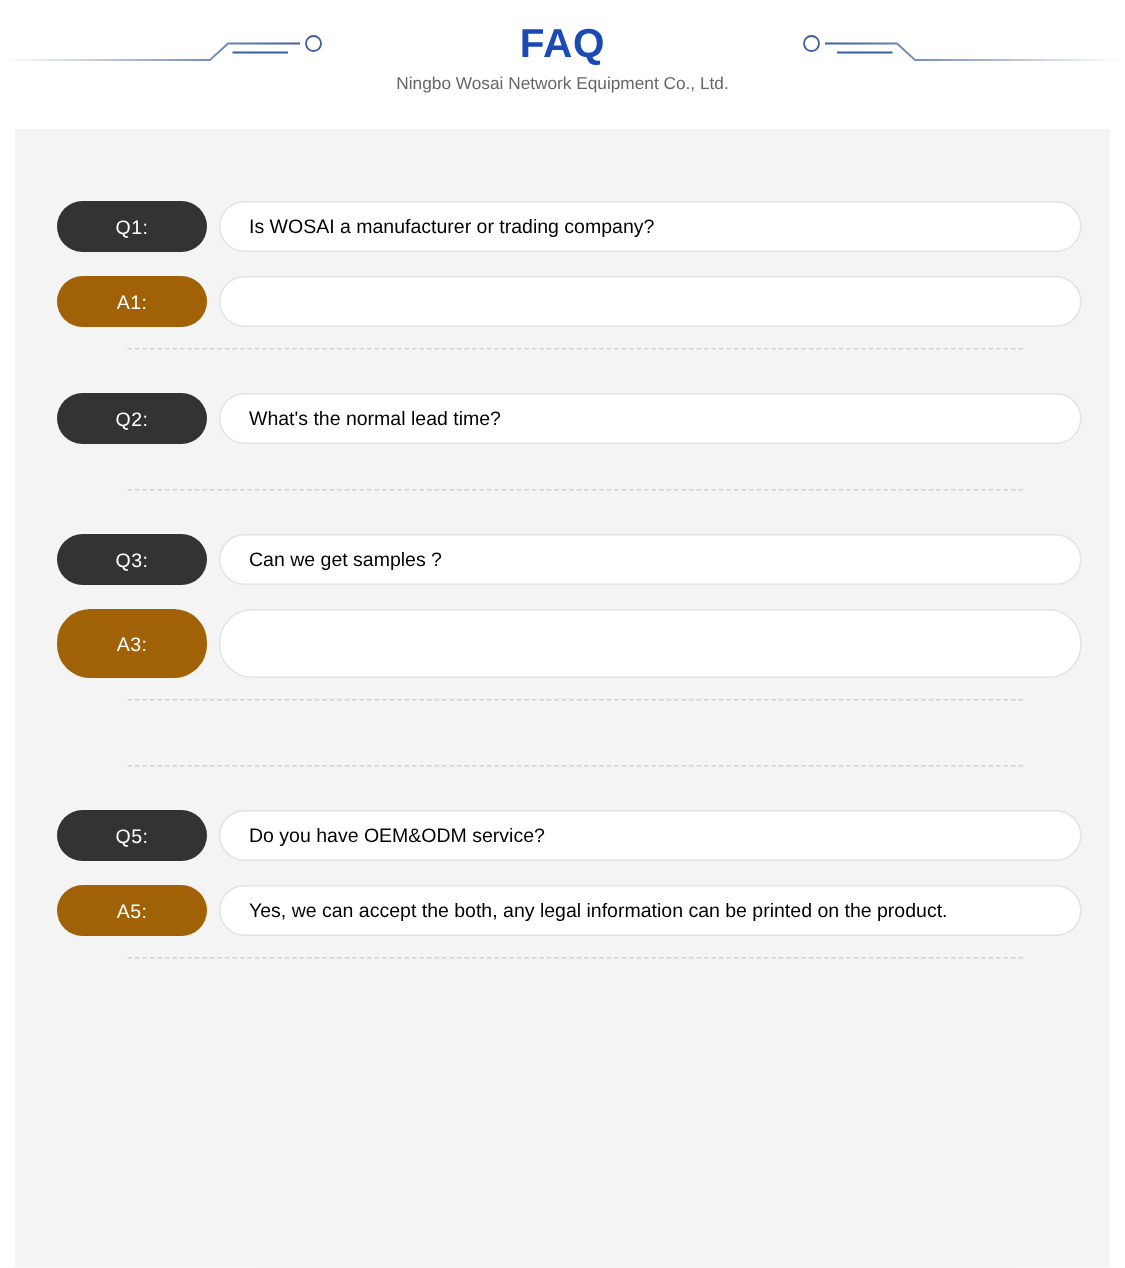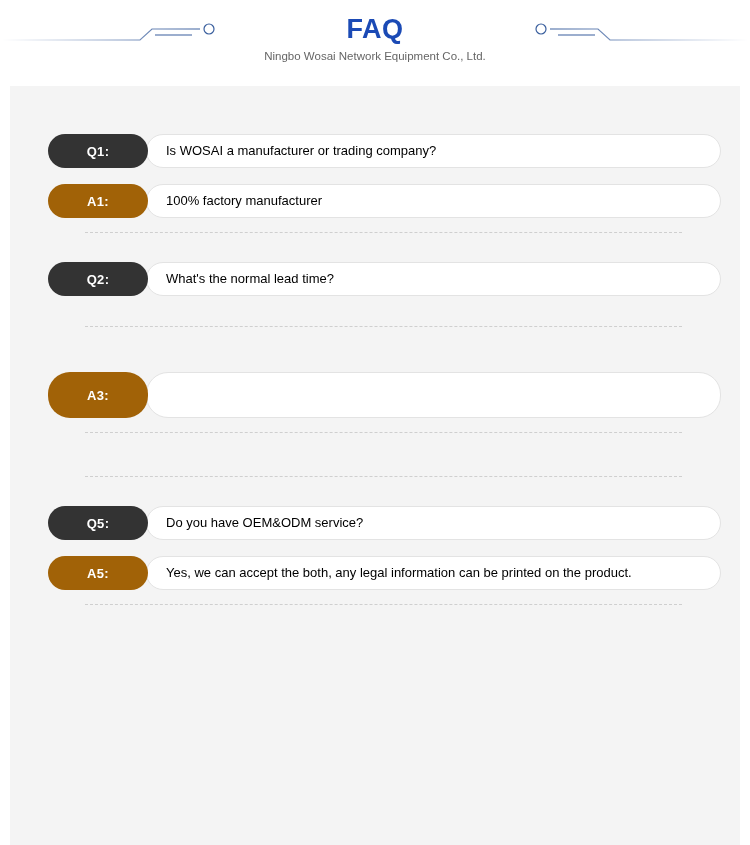--- a/index.html
+++ b/index.html
@@ -95,28 +95,28 @@
     height: 100%;
     background: #ffffff;
     border: 1px solid #e3e3e3;
     border-radius: 18px;
     box-sizing: border-box;
   }
   .row.tall .bar { border-radius: 22px; }
 
   .badge {
     position: absolute;
-    left: 12px;
+    left: 2px;
     top: 0;
     width: 100px;
     height: 100%;
     border-radius: 17px;
     color: #ffffff;
     font-size: 13px;
-    font-weight: bold;
+    font-weight: normal;
     display: flex;
     align-items: center;
     justify-content: center;
     letter-spacing: 0.3px;
     box-sizing: border-box;
   }
   .badge.q { background: #333333; }
   .badge.a { background: #a16207; }
   .row.tall .badge { border-radius: 22px; }
 
@@ -204,38 +204,42 @@
       <div class="group">
         <div class="row">
           <div class="bar"></div>
           <div class="badge q">Q1:</div>
           <div class="text">Is WOSAI a manufacturer or trading company?</div>
         </div>
         <div class="gap"></div>
         <div class="row">
           <div class="bar"></div>
           <div class="badge a">A1:</div>
-          <div class="text">100% factory manufacturer</div>
         </div>
       </div>
       <div class="divider"></div>
       <div class="spacer-lg"></div>
 
       <div class="group">
         <div class="row">
           <div class="bar"></div>
           <div class="badge q">Q2:</div>
           <div class="text">What's the normal lead time?</div>
         </div>
         <div class="gap"></div>
       </div>
       <div class="divider"></div>
       <div class="spacer-lg"></div>
 
       <div class="group">
+        <div class="row">
+          <div class="bar"></div>
+          <div class="badge q">Q3:</div>
+          <div class="text">Can we get samples ?</div>
+        </div>
         <div class="gap"></div>
         <div class="row tall">
           <div class="bar"></div>
           <div class="badge a">A3:</div>
         </div>
       </div>
       <div class="divider"></div>
       <div class="spacer-lg"></div>
 
       <div class="divider"></div>

